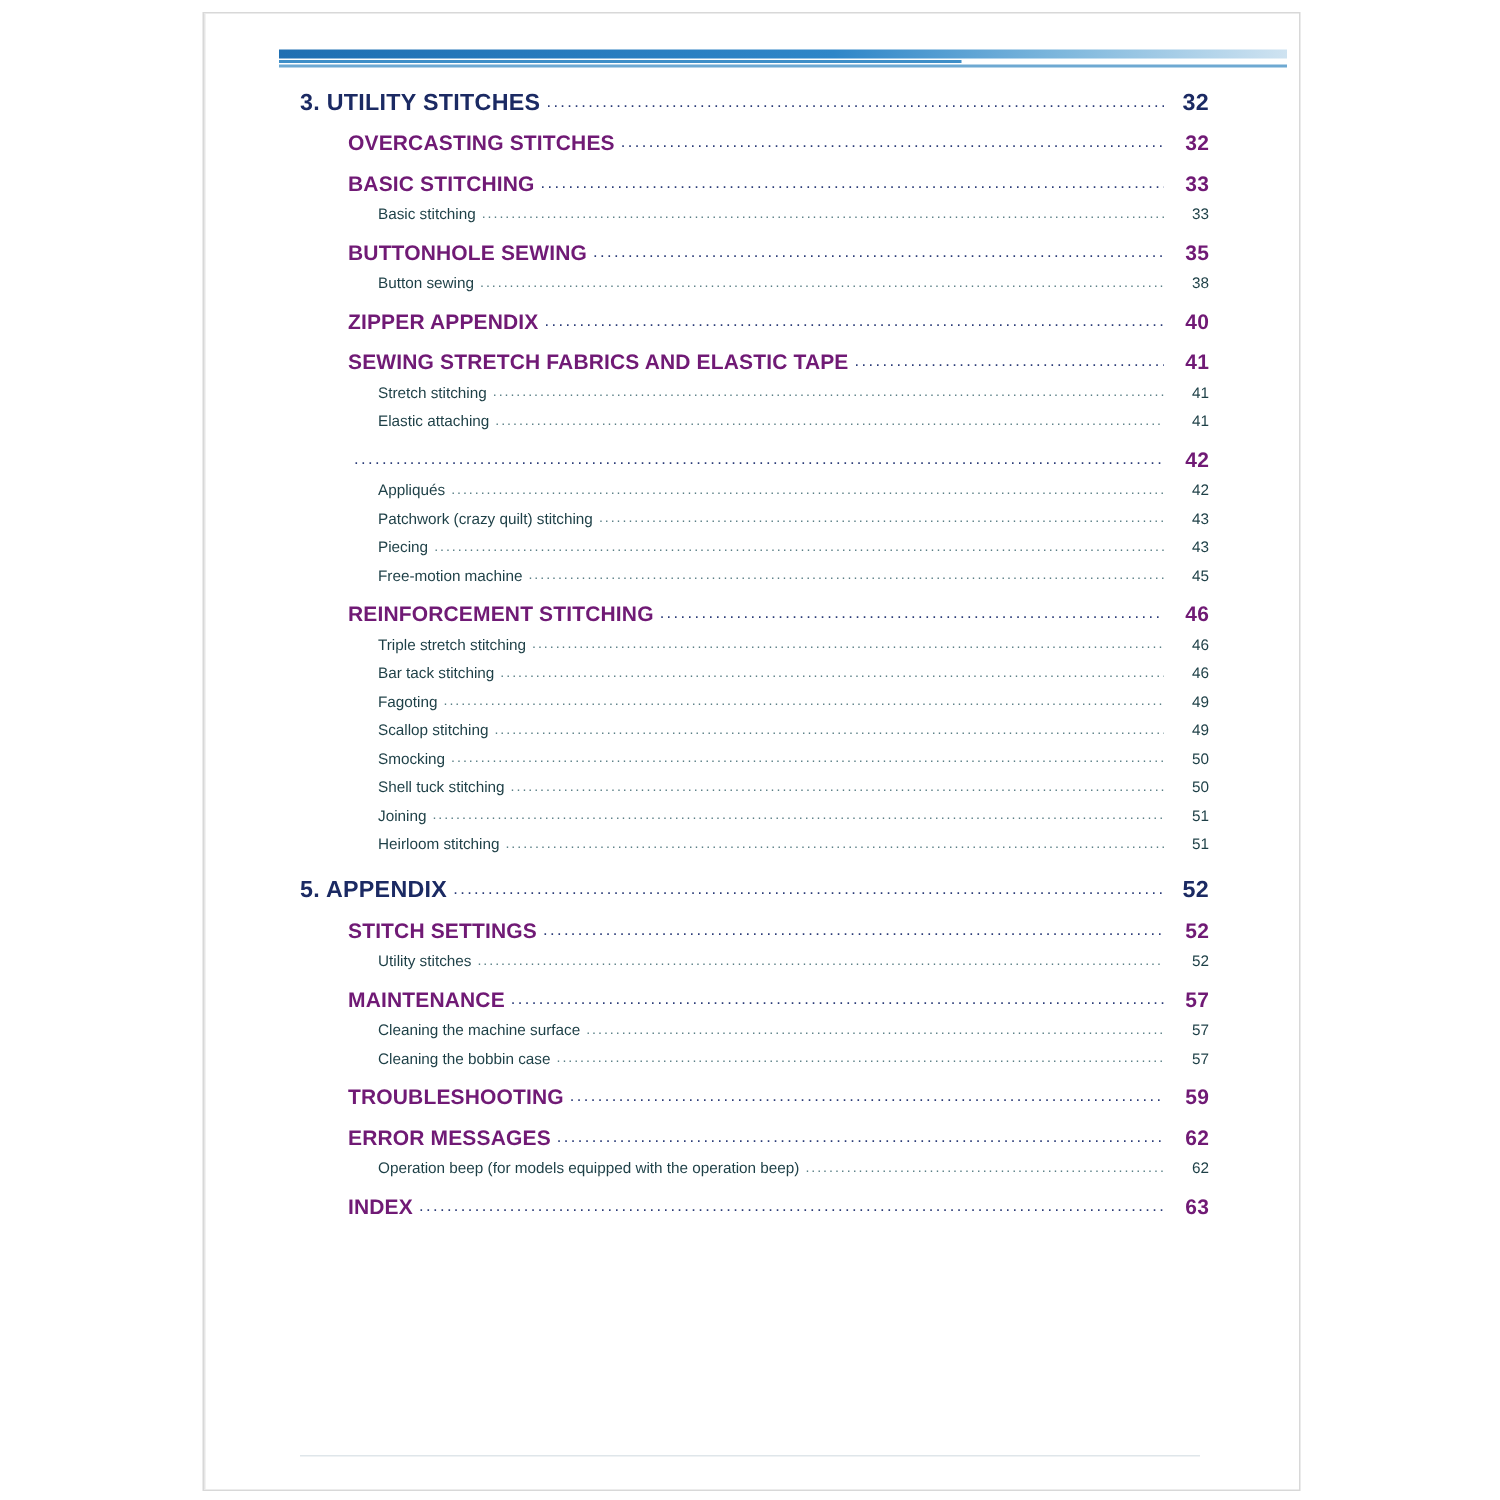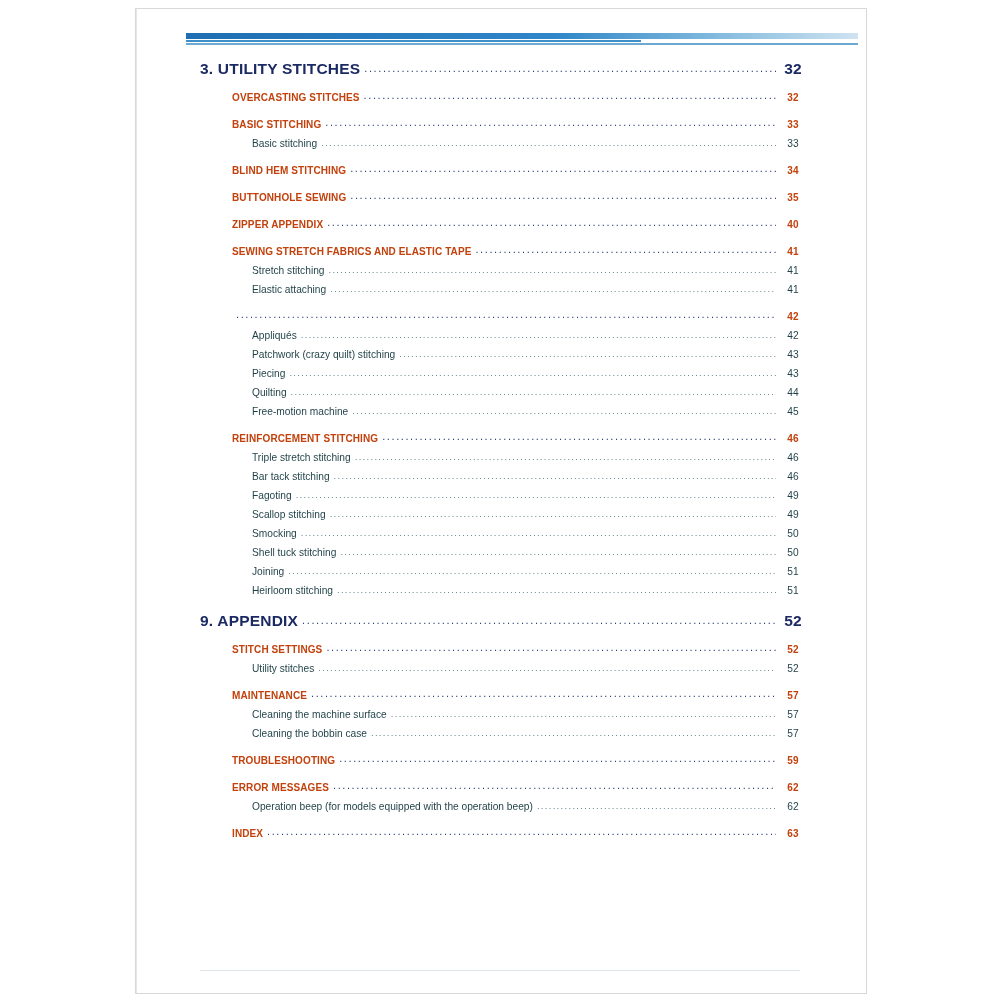--- a/index.html
+++ b/index.html
@@ -97,21 +97,21 @@
     position: relative;
     top: -2px;
   }
   .row .dots::after {
     content: "................................................................................................................................................................................................";
     letter-spacing: 1.6px;
     font-size: 11px;
   }
   .row .pg {
     flex: 0 0 auto;
-    text-align: center;
+    text-align: right;
   }
 
   
   .lvl-chapter {
     margin-top: 2px;
     margin-bottom: 6px;
     padding-left: 14px;
   }
   .lvl-chapter .label,
   .lvl-chapter .pg {
@@ -122,23 +122,23 @@
   }
   .lvl-chapter .dots::after { color: #2b3c78; }
 
   
   .lvl-section {
     margin-top: 9px;
     padding-left: 46px;
   }
   .lvl-section .label,
   .lvl-section .pg {
-    font-size: 10px;
+    font-size: 14px;
     font-weight: bold;
-    color: #c2410c;
+    color: #701a75;
     letter-spacing: 0.1px;
   }
   .lvl-section .dots::after { color: #2b3c78; }
 
   
   .lvl-sub {
     margin-top: 1px;
     padding-left: 66px;
   }
   .lvl-sub .label,
@@ -191,29 +191,29 @@
         <span class="label">BASIC STITCHING</span>
         <span class="dots"></span>
         <span class="pg pg-col">33</span>
       </div>
       <div class="row lvl-sub">
         <span class="label">Basic stitching</span>
         <span class="dots"></span>
         <span class="pg pg-col">33</span>
       </div>
       <div class="row lvl-section">
-        <span class="label">BLIND HEM STITCHING</span>
-        <span class="dots"></span>
-        <span class="pg pg-col">34</span>
-      </div>
-      <div class="row lvl-section">
         <span class="label">BUTTONHOLE SEWING</span>
         <span class="dots"></span>
         <span class="pg pg-col">35</span>
       </div>
+      <div class="row lvl-sub">
+        <span class="label">Button sewing</span>
+        <span class="dots"></span>
+        <span class="pg pg-col">38</span>
+      </div>
       <div class="row lvl-section">
         <span class="label">ZIPPER APPENDIX</span>
         <span class="dots"></span>
         <span class="pg pg-col">40</span>
       </div>
       <div class="row lvl-section">
         <span class="label">SEWING STRETCH FABRICS AND ELASTIC TAPE</span>
         <span class="dots"></span>
         <span class="pg pg-col">41</span>
       </div>
@@ -238,25 +238,20 @@
       </div>
       <div class="row lvl-sub">
         <span class="label">Patchwork (crazy quilt) stitching</span>
         <span class="dots"></span>
         <span class="pg pg-col">43</span>
       </div>
       <div class="row lvl-sub">
         <span class="label">Piecing</span>
         <span class="dots"></span>
         <span class="pg pg-col">43</span>
-      </div>
-      <div class="row lvl-sub">
-        <span class="label">Quilting</span>
-        <span class="dots"></span>
-        <span class="pg pg-col">44</span>
       </div>
       <div class="row lvl-sub">
         <span class="label">Free-motion machine</span>
         <span class="dots"></span>
         <span class="pg pg-col">45</span>
       </div>
       <div class="row lvl-section">
         <span class="label">REINFORCEMENT STITCHING</span>
         <span class="dots"></span>
         <span class="pg pg-col">46</span>
@@ -296,21 +291,21 @@
         <span class="dots"></span>
         <span class="pg pg-col">51</span>
       </div>
       <div class="row lvl-sub">
         <span class="label">Heirloom stitching</span>
         <span class="dots"></span>
         <span class="pg pg-col">51</span>
       </div>
       <div class="gap-chapter"></div>
       <div class="row lvl-chapter">
-        <span class="label">9. APPENDIX</span>
+        <span class="label">5. APPENDIX</span>
         <span class="dots"></span>
         <span class="pg pg-col">52</span>
       </div>
       <div class="row lvl-section">
         <span class="label">STITCH SETTINGS</span>
         <span class="dots"></span>
         <span class="pg pg-col">52</span>
       </div>
       <div class="row lvl-sub">
         <span class="label">Utility stitches</span>

